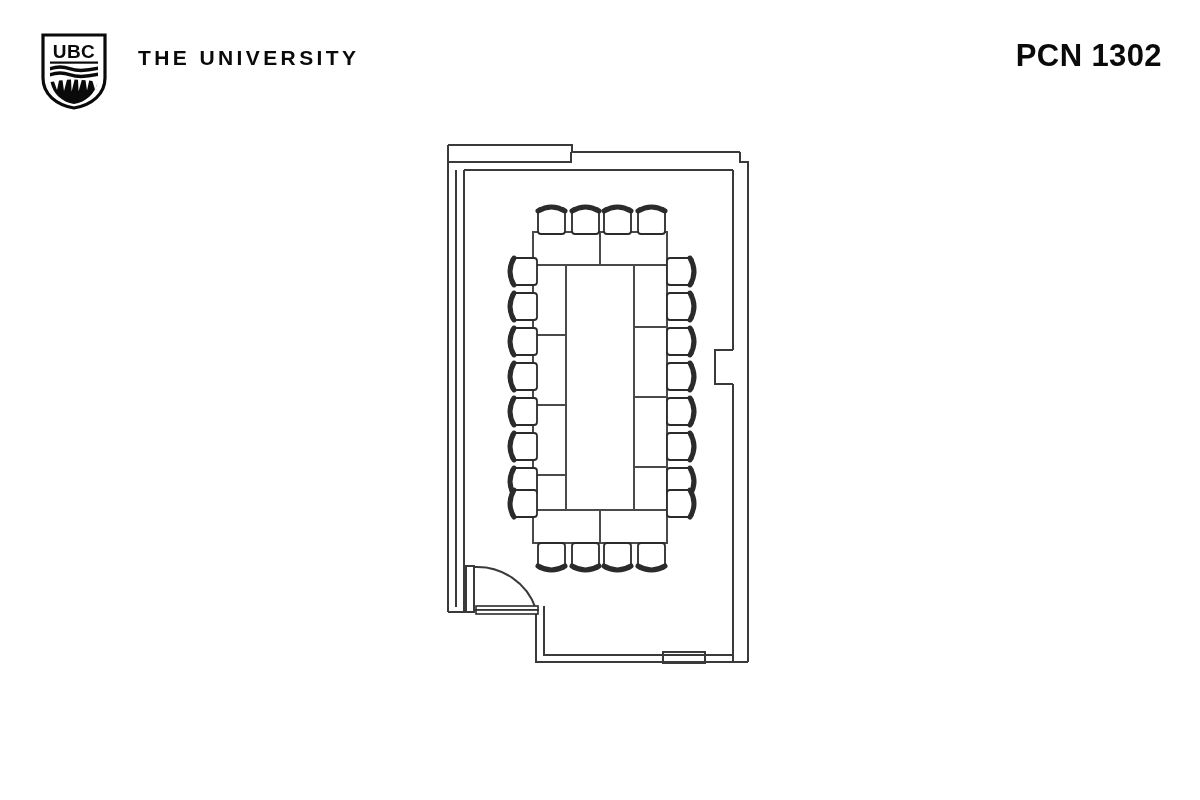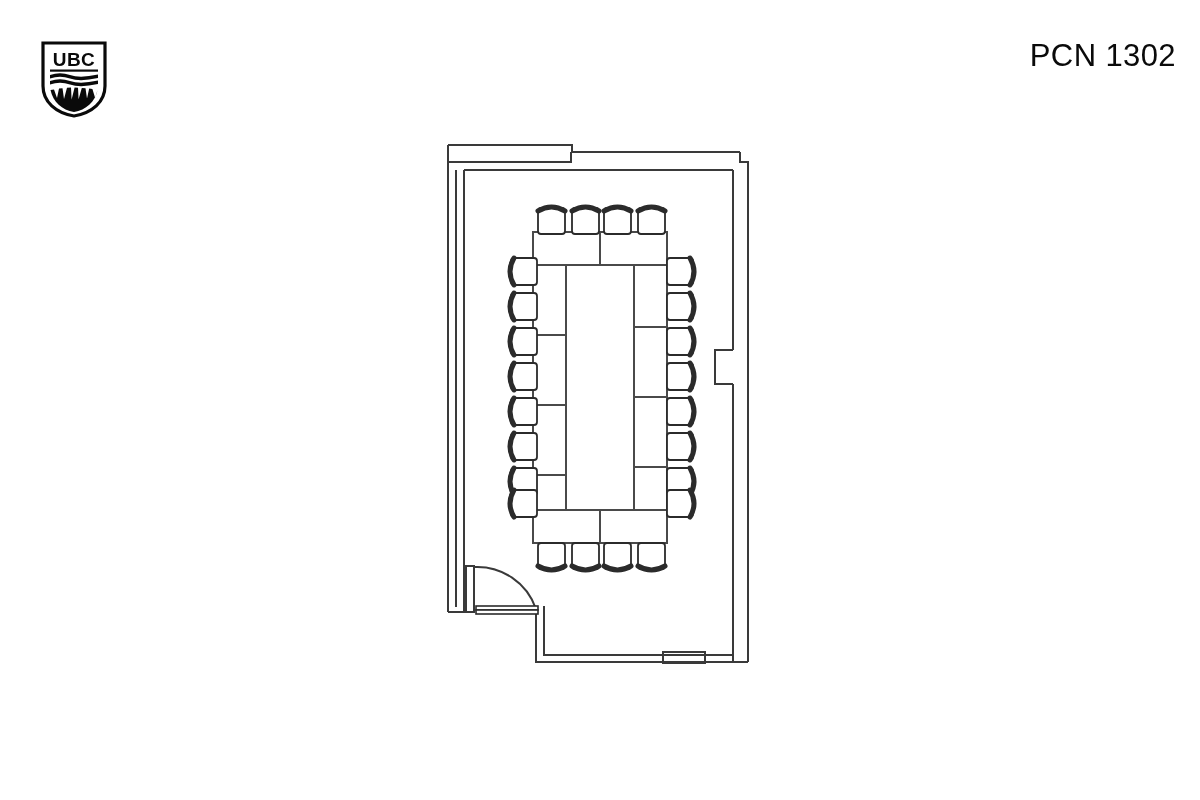--- a/index.html
+++ b/index.html
@@ -12,40 +12,40 @@
     overflow:hidden;
     position:relative;
   }
   #page{position:relative;width:1200px;height:800px;}
 
   
   .header{
     position:absolute;left:0;top:0;width:1200px;height:130px;
   }
   .brand{
-    position:absolute;left:40px;top:40px;
+    position:absolute;left:40px;top:32px;
     display:flex;align-items:flex-start;gap:30px;
   }
   .logo-shield{width:68px;height:78px;display:block;}
   .wordmark{
     padding-top:10px;
     font-family:"Liberation Sans", sans-serif;
     font-size:21px;
     font-weight:700;
     letter-spacing:3.4px;
     line-height:32px;
     color:#0a0a0a;
     white-space:nowrap;
   }
   .wordmark div{display:block;}
   .room-title{
-    position:absolute;right:24px;top:38px;
+    position:absolute;right:38px;top:38px;
     font-family:"Liberation Sans", sans-serif;
     font-size:31px;
-    font-weight:400;
+    font-weight:700;
     letter-spacing:0.4px;
     color:#0a0a0a;
     white-space:nowrap;
   }
 
   
   .plan-wrap{
     position:absolute;left:0;top:0;width:1200px;height:800px;
     pointer-events:none;
   }
@@ -71,20 +71,21 @@
 
         <path d="M10 35 Q20 31.5 30 35 Q40 38.5 58 34.5 L58 38 Q40 42 30 38.5 Q20 35 10 38.5 Z" fill="#0a0a0a"></path>
         <path d="M10 41 Q20 37.5 30 41 Q40 44.5 58 40.5 L58 44 Q40 48 30 44.5 Q20 41 10 44.5 Z" fill="#0a0a0a"></path>
 
         <g fill="#0a0a0a">
           <path d="M34 72 C22 70 13 62 10.5 50 L14 49.5 L17 58 L19 48.5 L22.5 48.2 L24 59 L27 47.8 L31 47.6 L31.6 59.5 L34.6 47.5 L38 47.7 L38.6 59.2 L41.8 47.9 L45.5 48.2 L47 58.6 L49.2 48.6 L52.4 49 L55 57.6 L57.6 50 C55 62 46 70 34 72 Z"></path>
         </g>
       </svg>
 
       <div class="wordmark">
+        <div>THE UNIVERSITY</div>
       </div>
     </div>
 
     <div class="room-title">PCN 1302</div>
   </div>
 
   <div class="plan-wrap">
     <svg class="plan-svg" viewBox="0 0 1200 800">
 
       <g fill="none" stroke="#3a3a3a" stroke-width="2" stroke-linejoin="miter">

